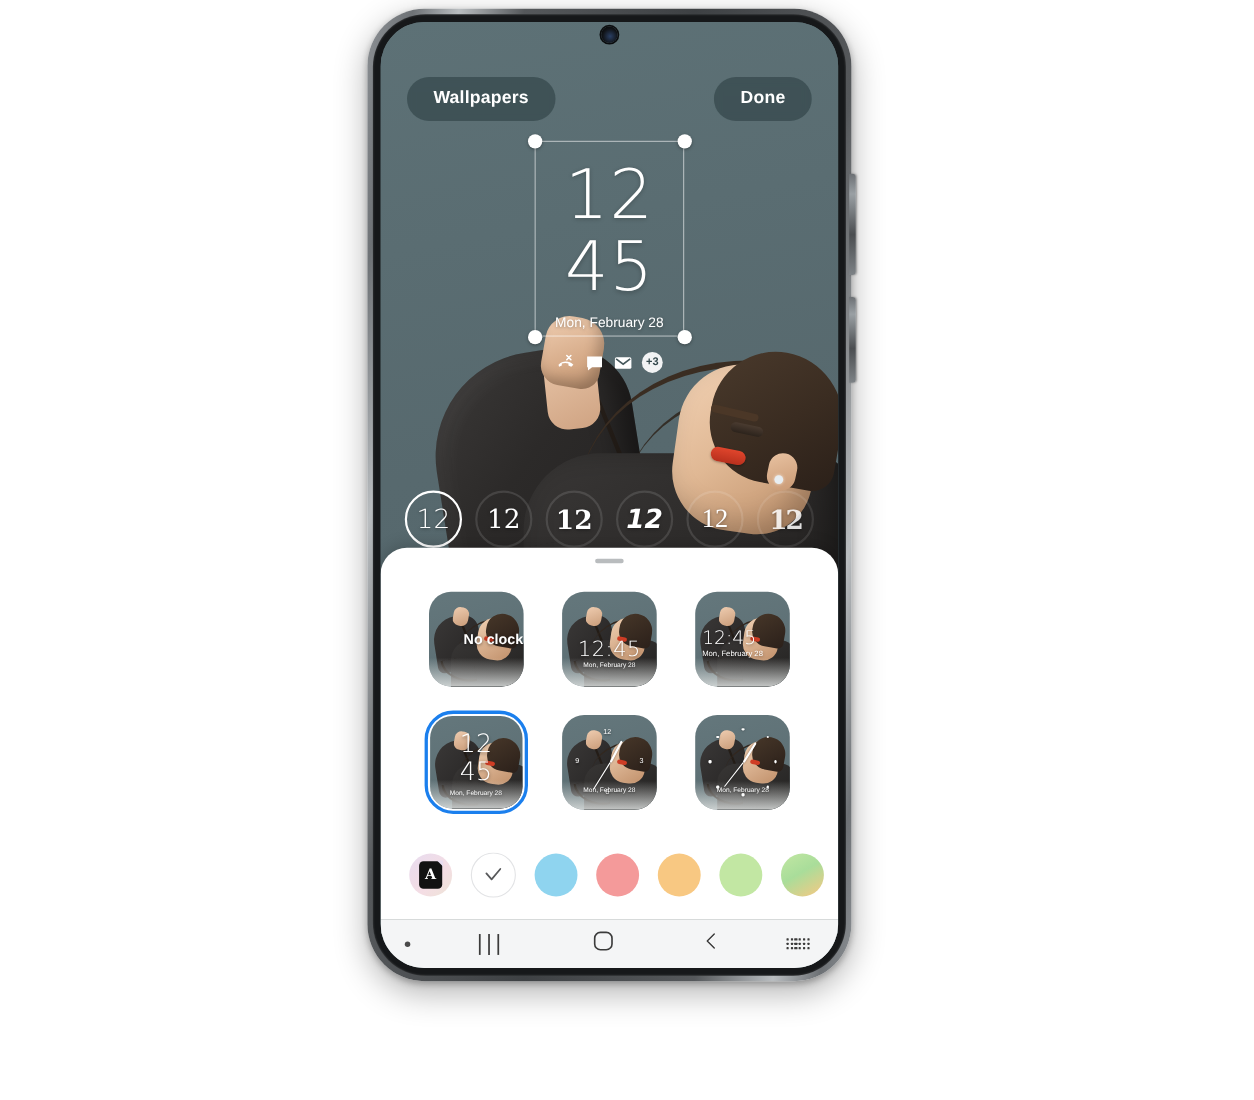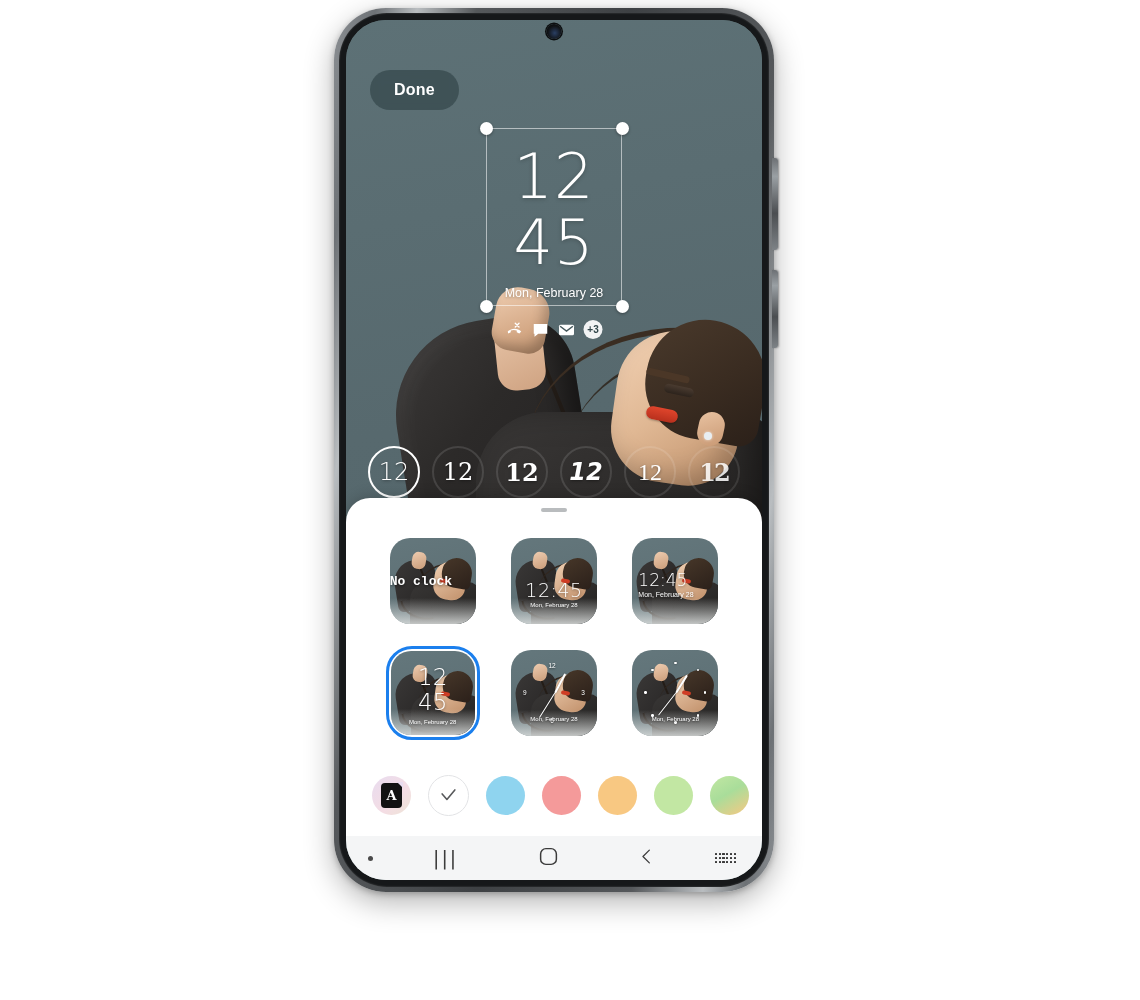--- a/index.html
+++ b/index.html
@@ -283,23 +283,22 @@
     background:linear-gradient(140deg,#473729,#2b201a);border-radius:15px 16px 5px 14px;transform:rotate(10deg);}
   .t-lips{position:absolute;left:50px;top:41px;width:9px;height:4px;background:#cf3d25;border-radius:3px;transform:rotate(11deg);}
   .t-braid{position:absolute;left:28px;top:22px;width:40px;height:32px;
     border-top:2px solid #33271e;border-radius:100% 0 0 0 / 100% 0 0 0;transform:rotate(7deg);}
   .t-cord{position:absolute;left:26px;top:22px;width:2px;height:38px;background:#241d17;transform:rotate(-22deg);transform-origin:top;}
   .t-cord2{position:absolute;left:12px;top:60px;width:28px;height:22px;
     border-left:2px solid #241d17;border-bottom:2px solid #241d17;border-radius:0 0 0 100%;transform:rotate(-10deg);}
 
   .t-label{
     position:absolute;left:0;right:0;top:50%;transform:translateY(-50%);
-    text-align:left;color:#fff;font-size:13px;font-weight:bold;
+    text-align:right;color:#fff;font-size:13px;font-weight:bold;
     text-shadow:0 1px 3px rgba(0,0,0,.5);
-    font-family:Liberation Mono, monospace;
   }
   .t-clock-center{
     position:absolute;left:0;right:0;top:48%;text-align:center;color:#fff;
     text-shadow:0 1px 3px rgba(0,0,0,.45);
   }
   .t-clock-center .t-time{font-size:19px;font-weight:300;font-family:"DejaVu Sans",sans-serif;letter-spacing:.5px;}
   .t-clock-center .t-date{font-size:6px;margin-top:1px;}
   .t-clock-left{
     position:absolute;left:6px;top:38%;text-align:left;color:#fff;
     text-shadow:0 1px 3px rgba(0,0,0,.45);
@@ -387,20 +386,21 @@
       <div class="fig" id="fig-brow"></div>
       <div class="fig" id="fig-eye"></div>
       <div class="fig" id="fig-lips"></div>
       <div class="fig" id="fig-ear"></div>
       <div class="fig" id="fig-earring"></div>
       <div class="fig" id="fig-cord2"></div>
       <div class="wp-floor"></div>
     </div>
 
     <div id="top-bar">
+      <div class="pill-btn">Wallpapers</div>
       <div class="pill-btn">Done</div>
     </div>
 
     <div id="clock-widget">
       <div class="widget-box"></div>
       <div class="handle" id="handle-tl"></div>
       <div class="handle" id="handle-tr"></div>
       <div class="handle" id="handle-bl"></div>
       <div class="handle" id="handle-br"></div>
       <div class="clock-hour">12</div>

